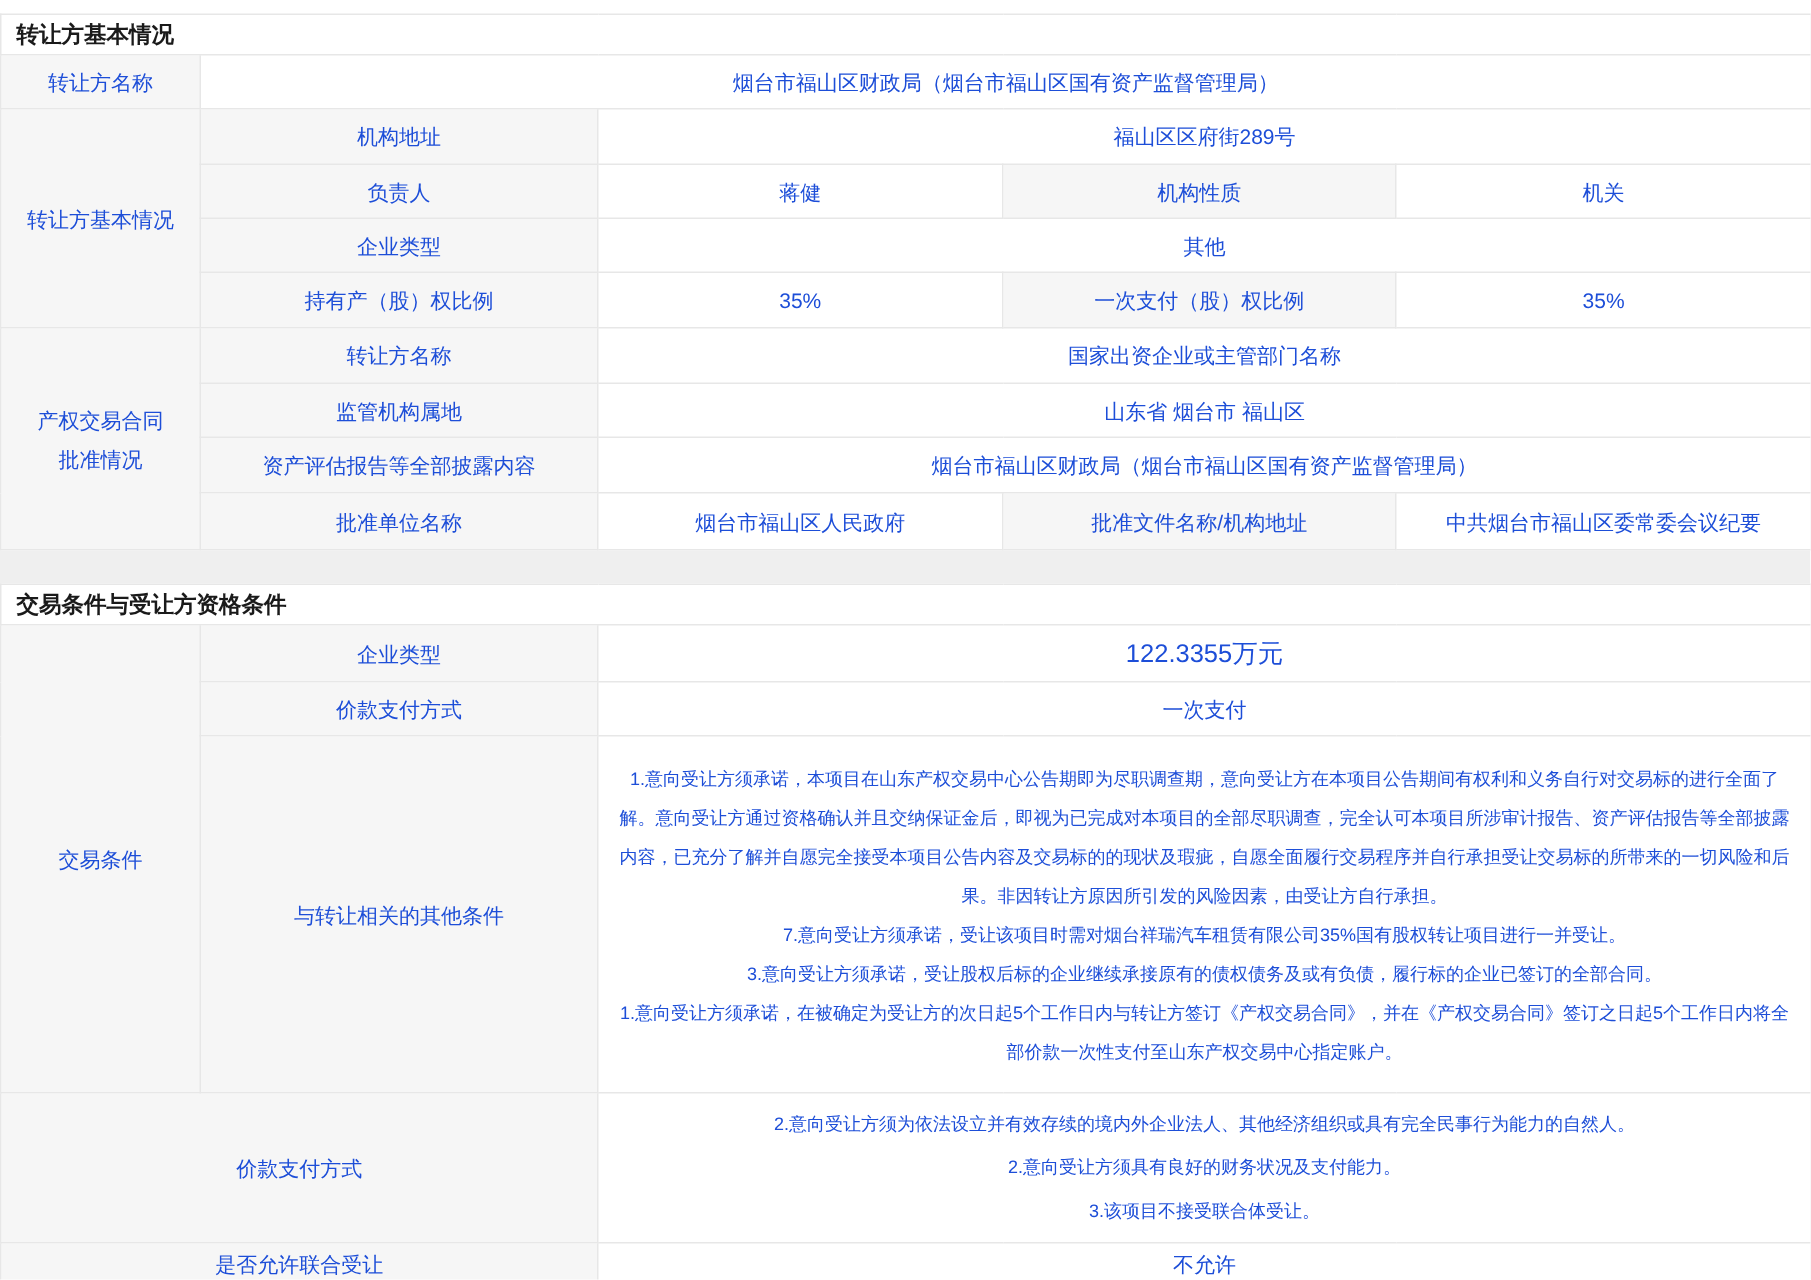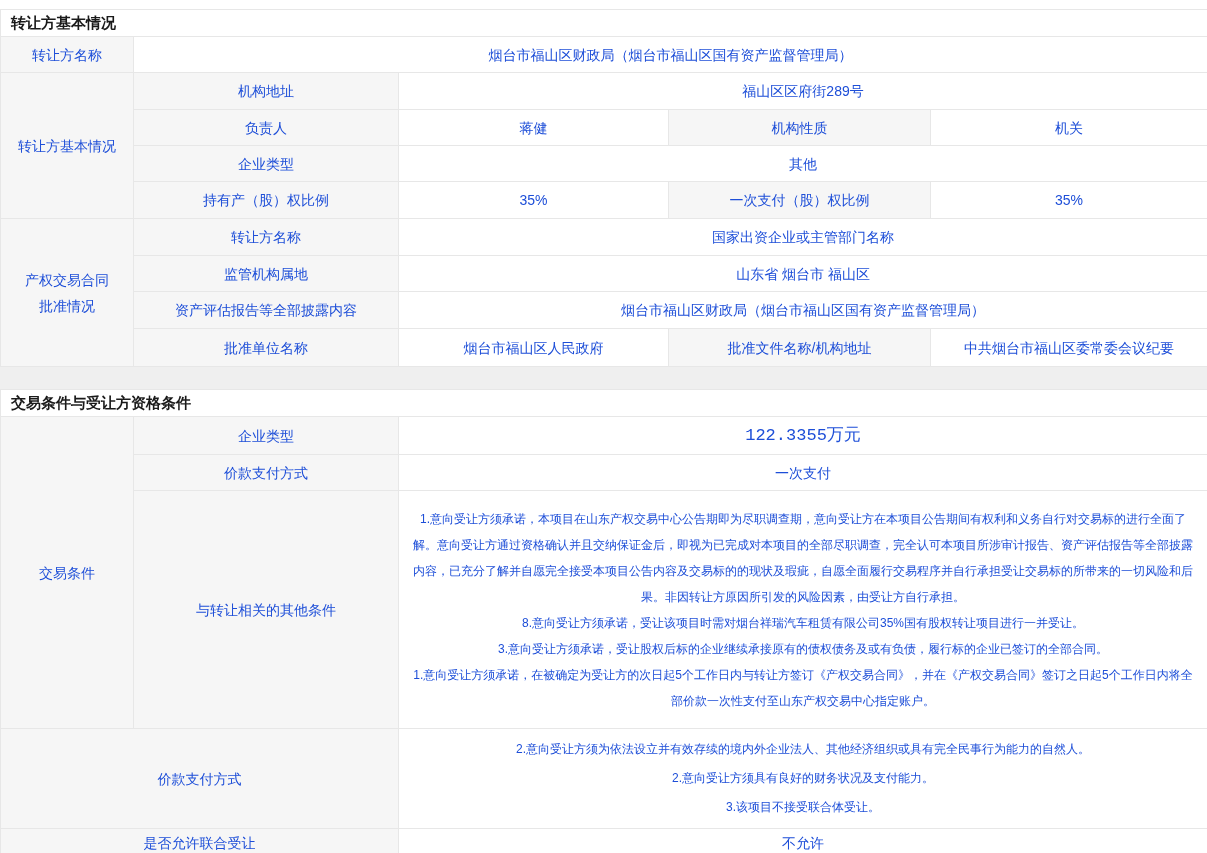--- a/index.html
+++ b/index.html
@@ -10,21 +10,21 @@
   }
   .page{padding-top:9px;}
   table{border-collapse:collapse;table-layout:fixed;width:1207px;background:#ffffff;}
   td{border:1px solid #e7e7e7;font-size:14px;color:#1d4ed8;overflow:hidden;}
   .section-title-cell{
     font-weight:bold;font-size:15px;color:#1a1a1a;
     padding:0 10px;background:#ffffff;text-align:left;vertical-align:middle;
   }
   .lbl{background:#f6f6f6;text-align:center;vertical-align:middle;padding:0 8px;line-height:24px;}
   .val{background:#ffffff;text-align:center;vertical-align:middle;padding:0 13px;line-height:22px;}
-  .val-money{font-family:Liberation Mono, monospace;font-size:17px;}
+  .val-money{font-family:Liberation Sans, sans-serif;font-size:17px;}
   .multiline{padding:6px 13px;}
   .multiline p{margin:0;line-height:26px;font-size:12px;}
   .multiline-wide p{line-height:29px;}
   .rh27{height:27px;} .rh28{height:28px;} .rh36{height:36px;} .rh37{height:37px;}
   .rh38{height:38px;} .rh89{height:89px;} .rh238{height:238px;}
   .gap{height:22px;background:#efefef;}
   .grp-line{line-height:26px;}
 </style>
 </head>
 <body>
@@ -113,21 +113,21 @@
       <td class="val val-money" colspan="3">122.3355万元</td>
     </tr>
     <tr class="rh36">
       <td class="lbl">价款支付方式</td>
       <td class="val" colspan="3">一次支付</td>
     </tr>
     <tr class="rh238">
       <td class="lbl">与转让相关的其他条件</td>
       <td class="val multiline" colspan="3">
         <p>1.意向受让方须承诺，本项目在山东产权交易中心公告期即为尽职调查期，意向受让方在本项目公告期间有权利和义务自行对交易标的进行全面了解。意向受让方通过资格确认并且交纳保证金后，即视为已完成对本项目的全部尽职调查，完全认可本项目所涉审计报告、资产评估报告等全部披露内容，已充分了解并自愿完全接受本项目公告内容及交易标的的现状及瑕疵，自愿全面履行交易程序并自行承担受让交易标的所带来的一切风险和后果。非因转让方原因所引发的风险因素，由受让方自行承担。</p>
-        <p>8.意向受让方须承诺，受让该项目时需对烟台祥瑞汽车租赁有限公司35%国有股权转让项目进行一并受让。</p>
+        <p>7.意向受让方须承诺，受让该项目时需对烟台祥瑞汽车租赁有限公司35%国有股权转让项目进行一并受让。</p>
         <p>3.意向受让方须承诺，受让股权后标的企业继续承接原有的债权债务及或有负债，履行标的企业已签订的全部合同。</p>
         <p>1.意向受让方须承诺，在被确定为受让方的次日起5个工作日内与转让方签订《产权交易合同》，并在《产权交易合同》签订之日起5个工作日内将全部价款一次性支付至山东产权交易中心指定账户。</p>
       </td>
     </tr>
     <tr class="rh89">
       <td class="lbl" colspan="2">价款支付方式</td>
       <td class="val multiline multiline-wide" colspan="3">
         <p>2.意向受让方须为依法设立并有效存续的境内外企业法人、其他经济组织或具有完全民事行为能力的自然人。</p>
         <p>2.意向受让方须具有良好的财务状况及支付能力。</p>
         <p>3.该项目不接受联合体受让。</p>

